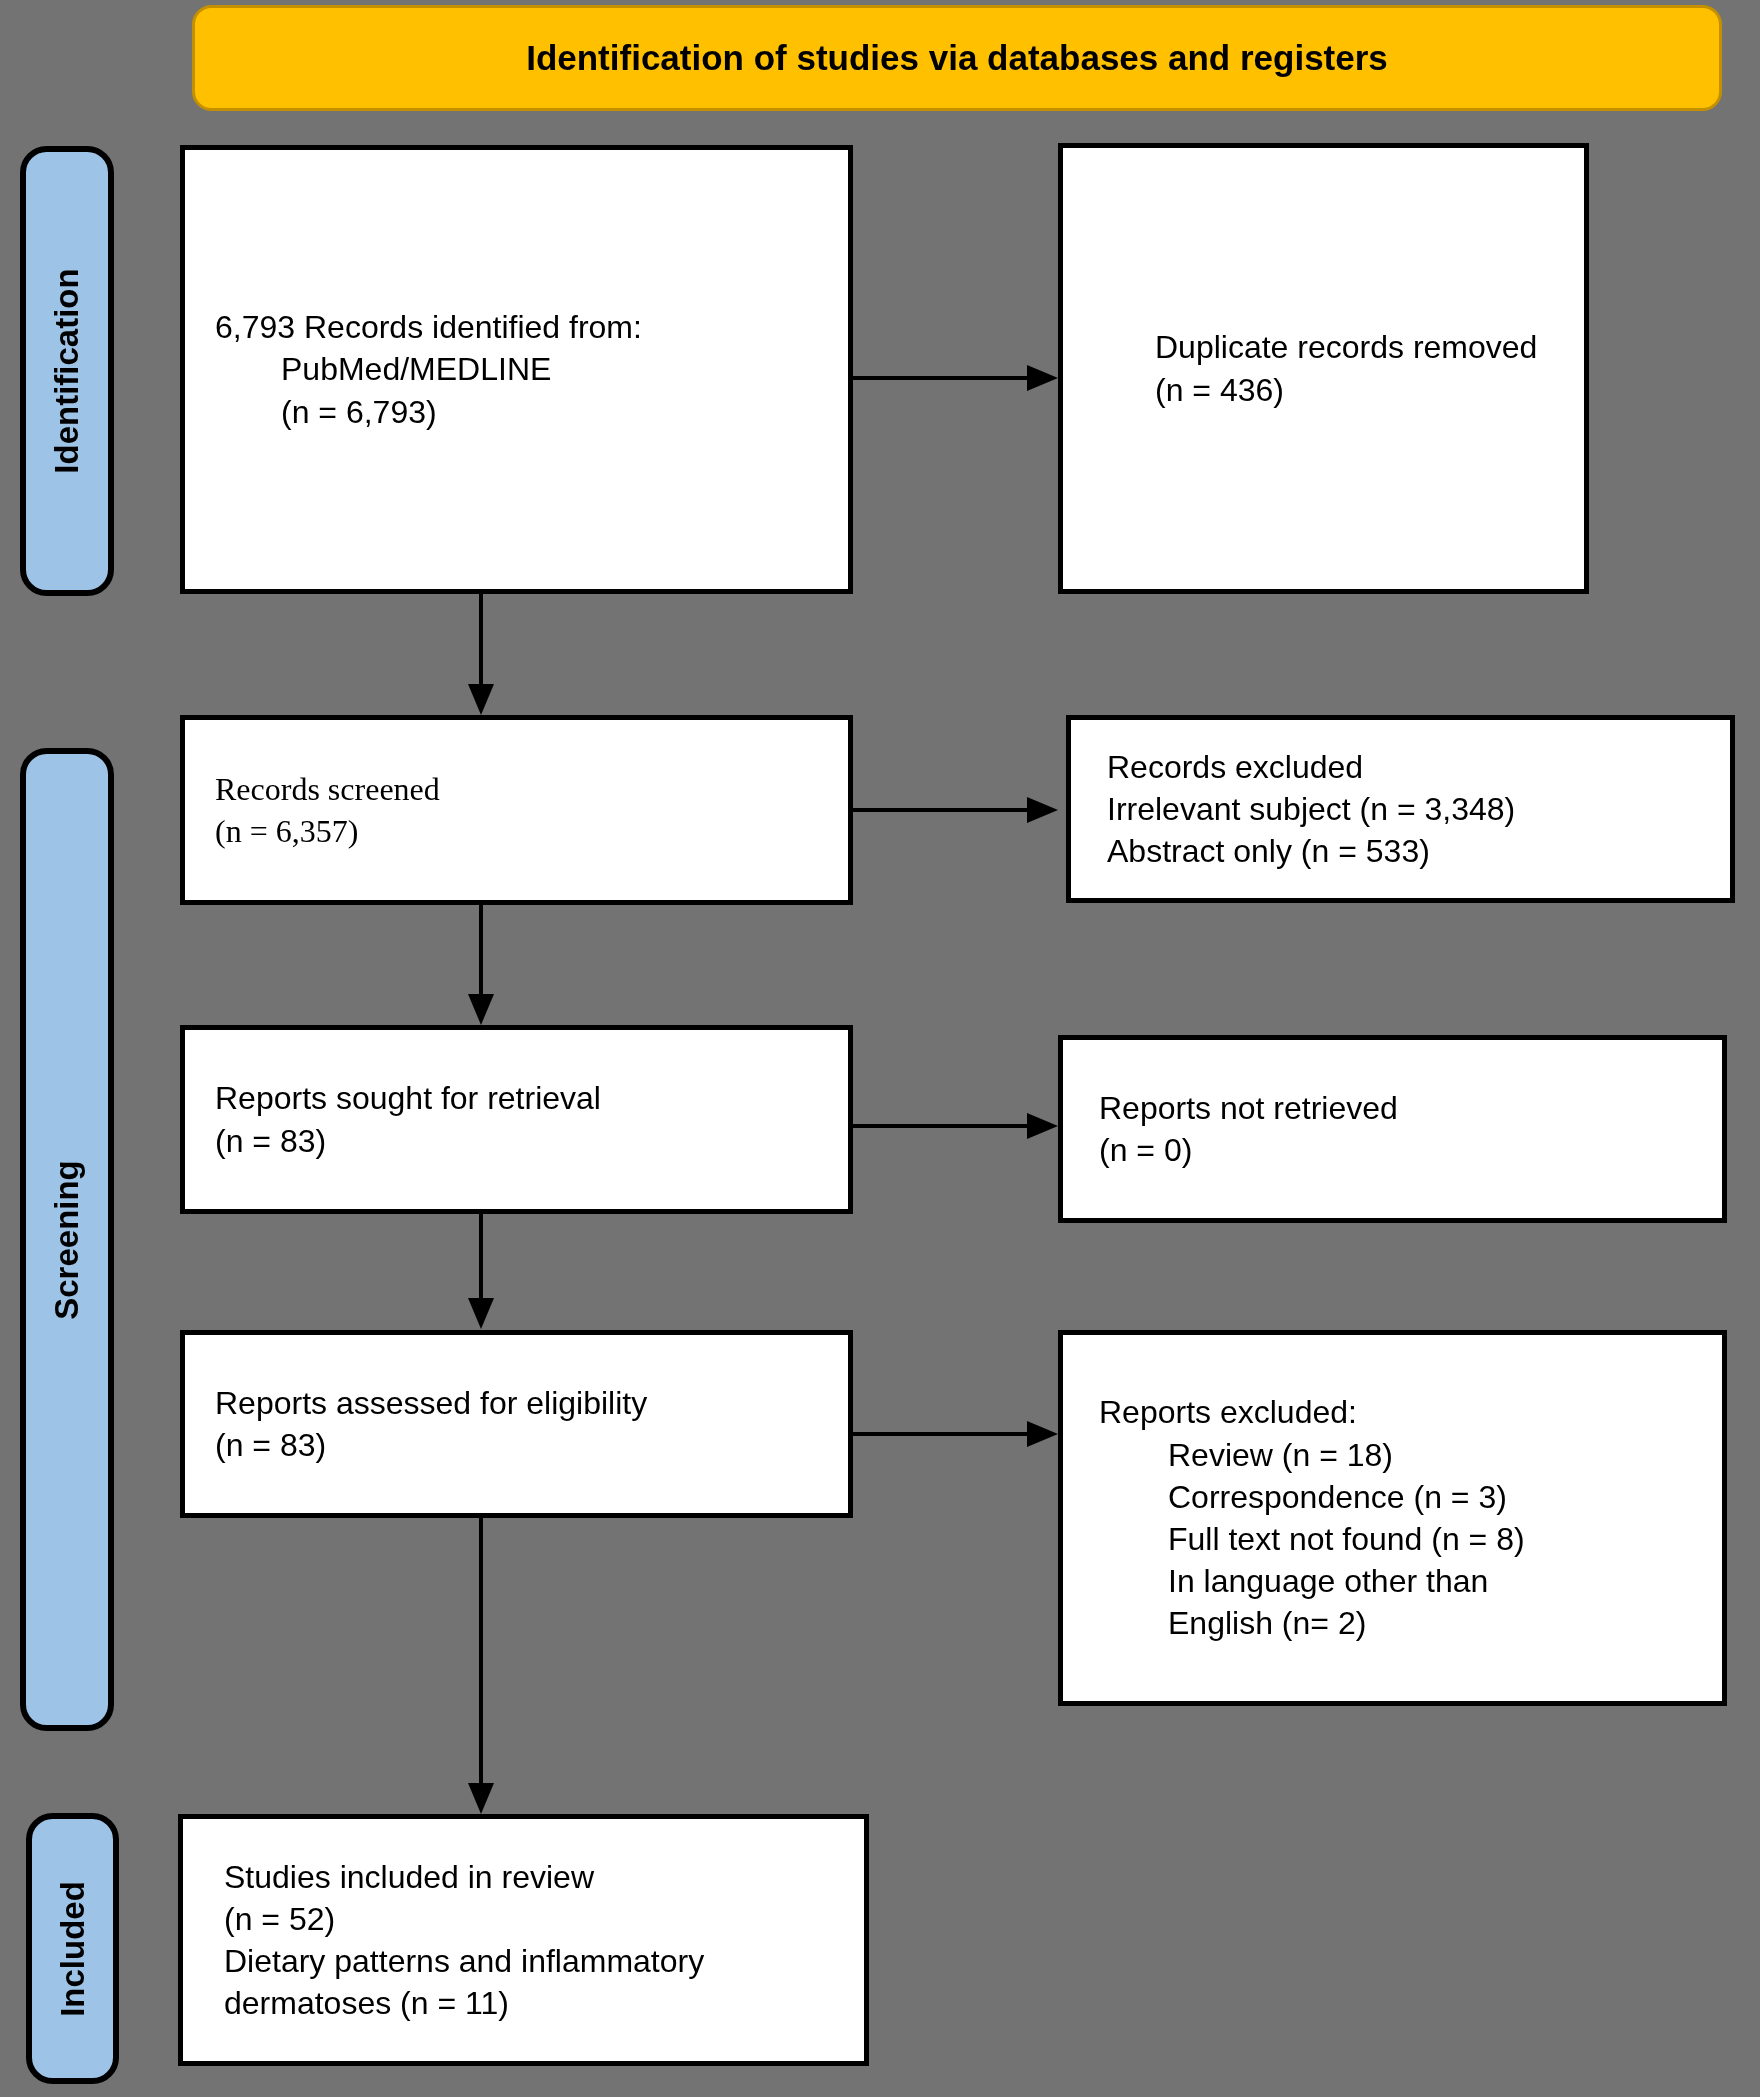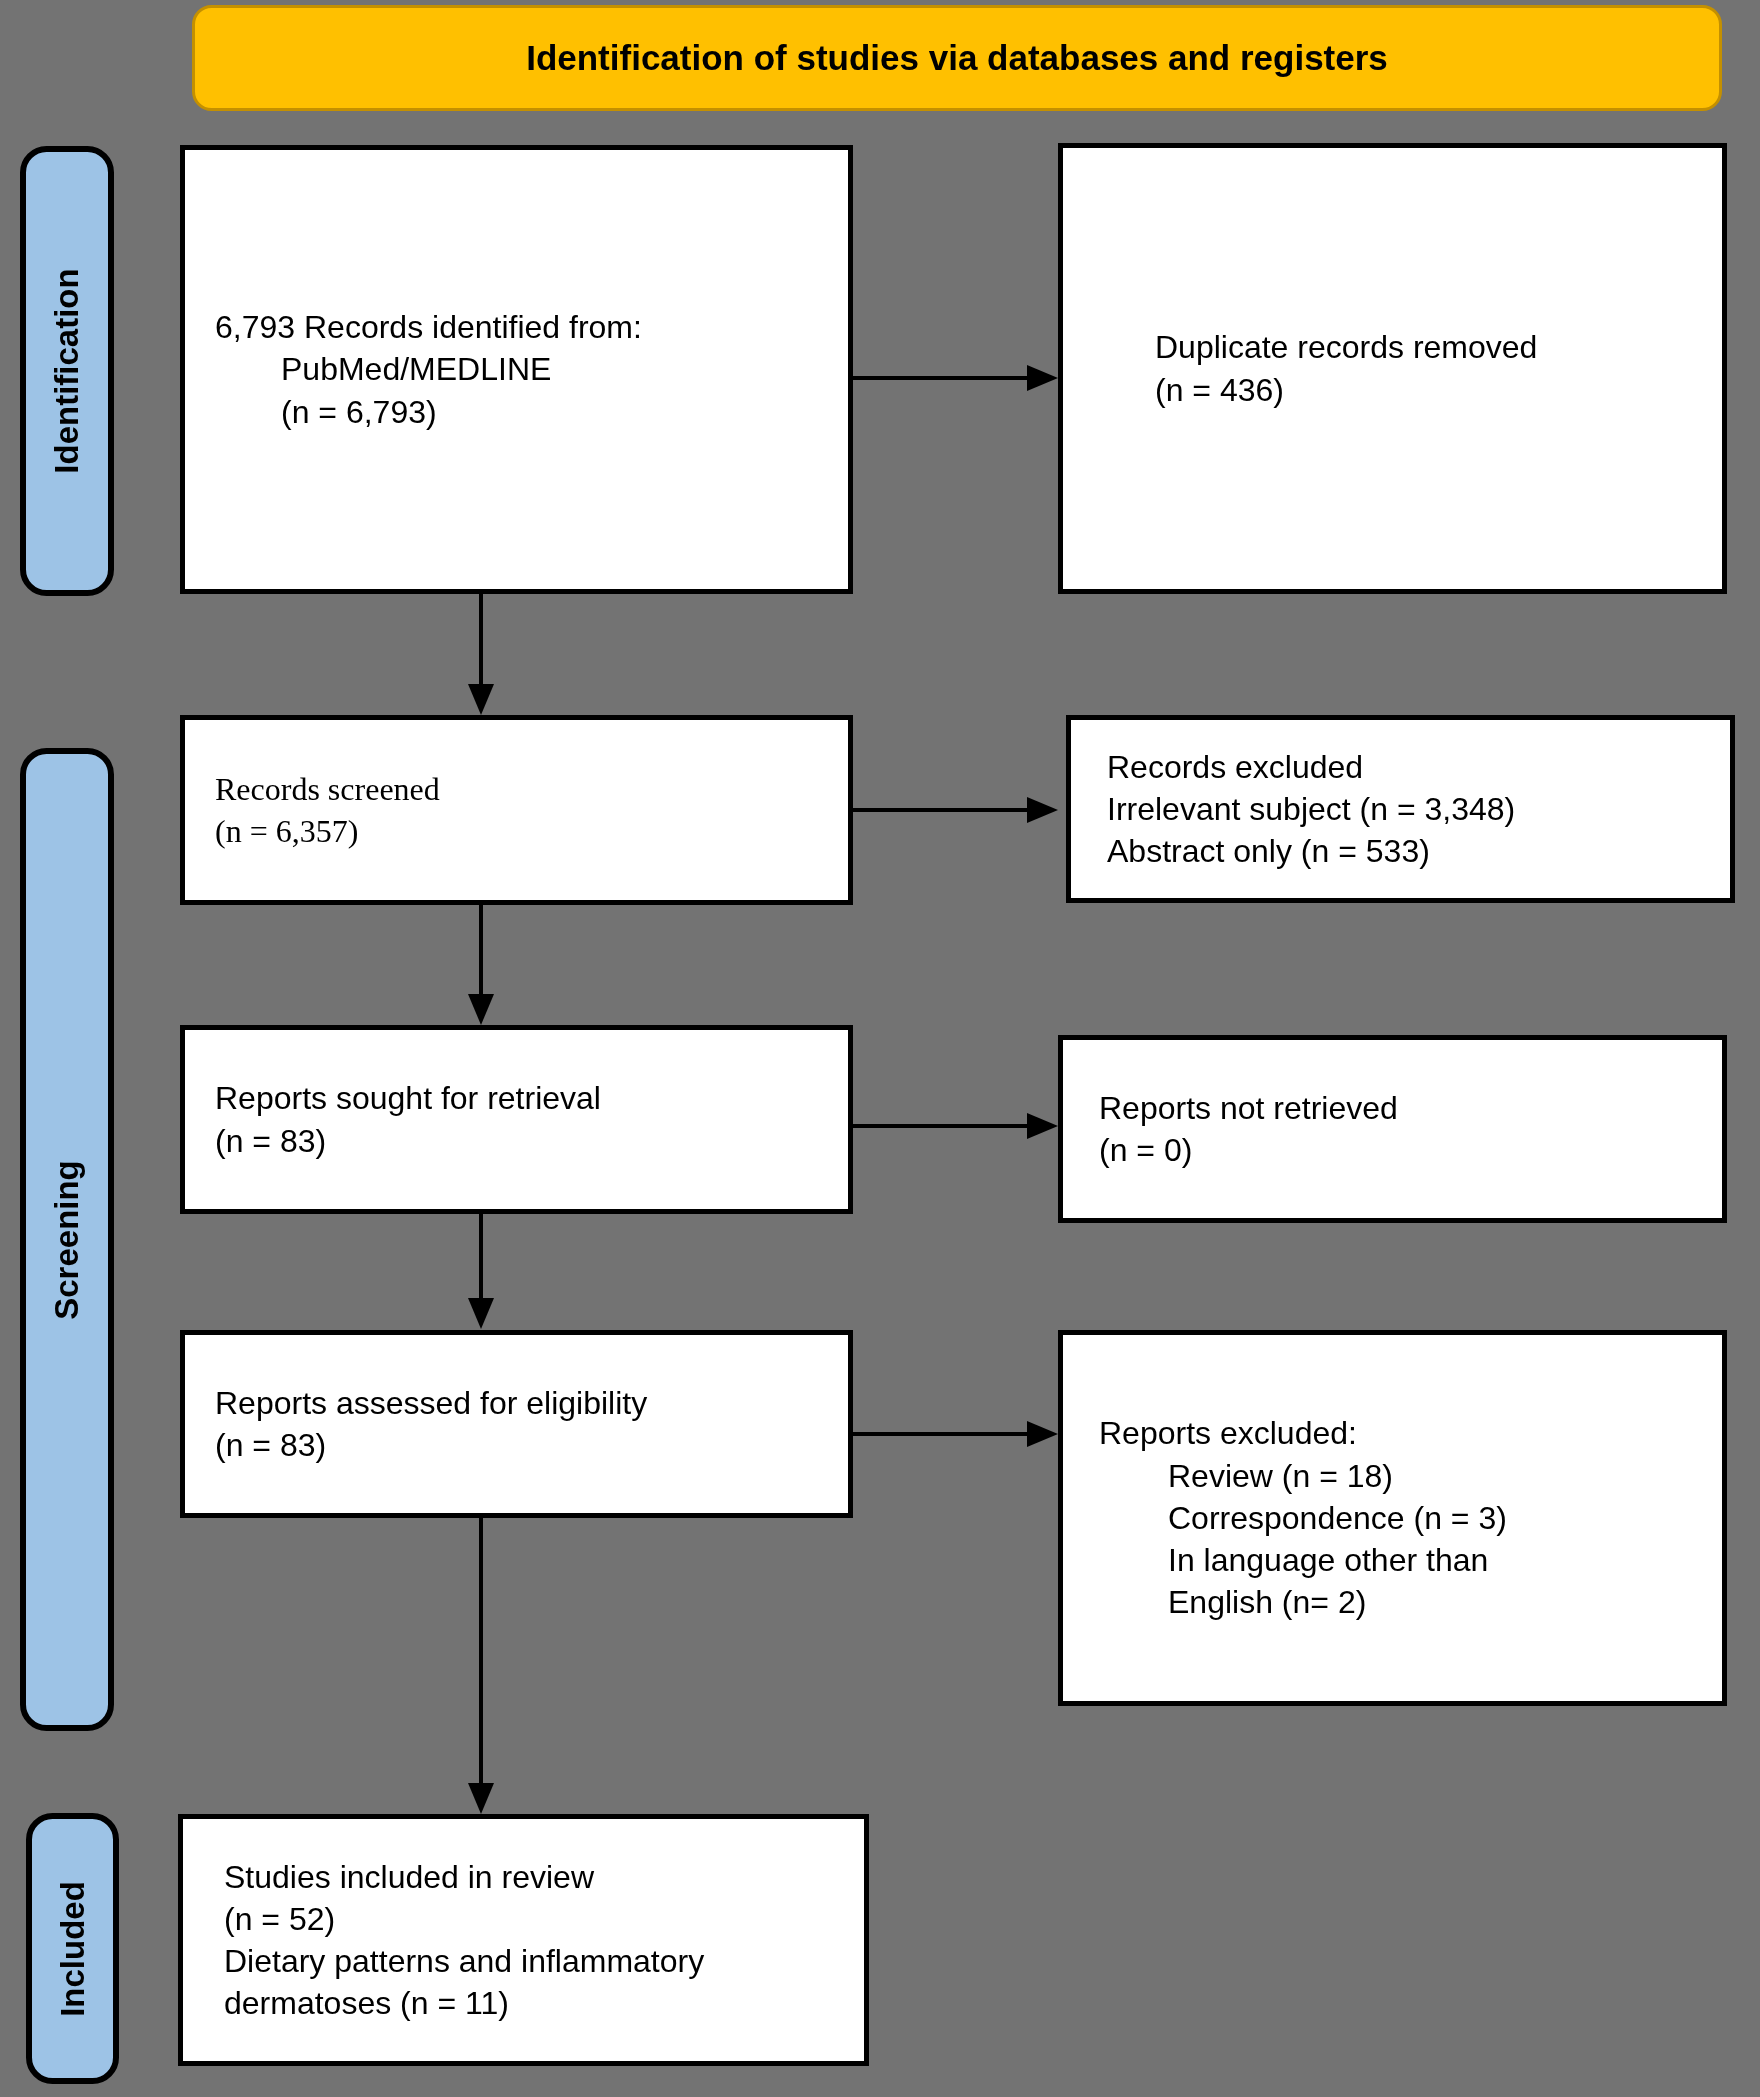--- a/index.html
+++ b/index.html
@@ -68,21 +68,21 @@
     display: flex;
     flex-direction: column;
     justify-content: center;
     font-size: 32px;
     line-height: 1.32;
   }
   .fbox .line { white-space: nowrap; }
   .fbox .indent { margin-left: 66px; }
 
   #box-records-identified { left: 180px;  top: 145px;  width: 673px; height: 449px; padding-left: 30px; }
-  #box-duplicates-removed { left: 1058px; top: 143px;  width: 669px; height: 451px; padding-left: 92px; }
+  #box-duplicates-removed { left: 1058px; top: 143px;  width: 531px; height: 451px; padding-left: 92px; }
   #box-records-screened   { left: 180px;  top: 715px; width: 673px; height: 190px; padding-left: 30px; font-family: Liberation Serif, serif; }
   #box-records-excluded   { left: 1058px; top: 715px; width: 669px; height: 188px; padding-left: 36px; margin-left: 8px; }
   #box-reports-sought     { left: 180px;  top: 1025px; width: 673px; height: 189px; padding-left: 30px; }
   #box-reports-not-retrieved { left: 1058px; top: 1035px; width: 669px; height: 188px; padding-left: 36px; }
   #box-reports-assessed   { left: 180px;  top: 1330px; width: 673px; height: 188px; padding-left: 30px; }
   #box-reports-excluded   { left: 1058px; top: 1330px; width: 669px; height: 376px; padding-left: 36px; }
   #box-studies-included   { left: 178px;  top: 1814px; width: 691px; height: 252px; padding-left: 41px; }
 
   
   .varrow {
@@ -172,20 +172,21 @@
   </div>
 
   <div class="fbox" id="box-reports-assessed">
     <div class="line">Reports assessed for eligibility</div>
     <div class="line">(n = 83)</div>
   </div>
   <div class="fbox" id="box-reports-excluded">
     <div class="line">Reports excluded:</div>
     <div class="line indent" style="margin-left:69px">Review (n = 18)</div>
     <div class="line indent" style="margin-left:69px">Correspondence (n = 3)</div>
+    <div class="line indent" style="margin-left:69px">Full text not found (n = 8)</div>
     <div class="line indent" style="margin-left:69px">In language other than</div>
     <div class="line indent" style="margin-left:69px">English (n= 2)</div>
   </div>
 
   <div class="fbox" id="box-studies-included">
     <div class="line">Studies included in review</div>
     <div class="line">(n = 52)</div>
     <div class="line">Dietary patterns and inflammatory</div>
     <div class="line">dermatoses (n = 11)</div>
   </div>

